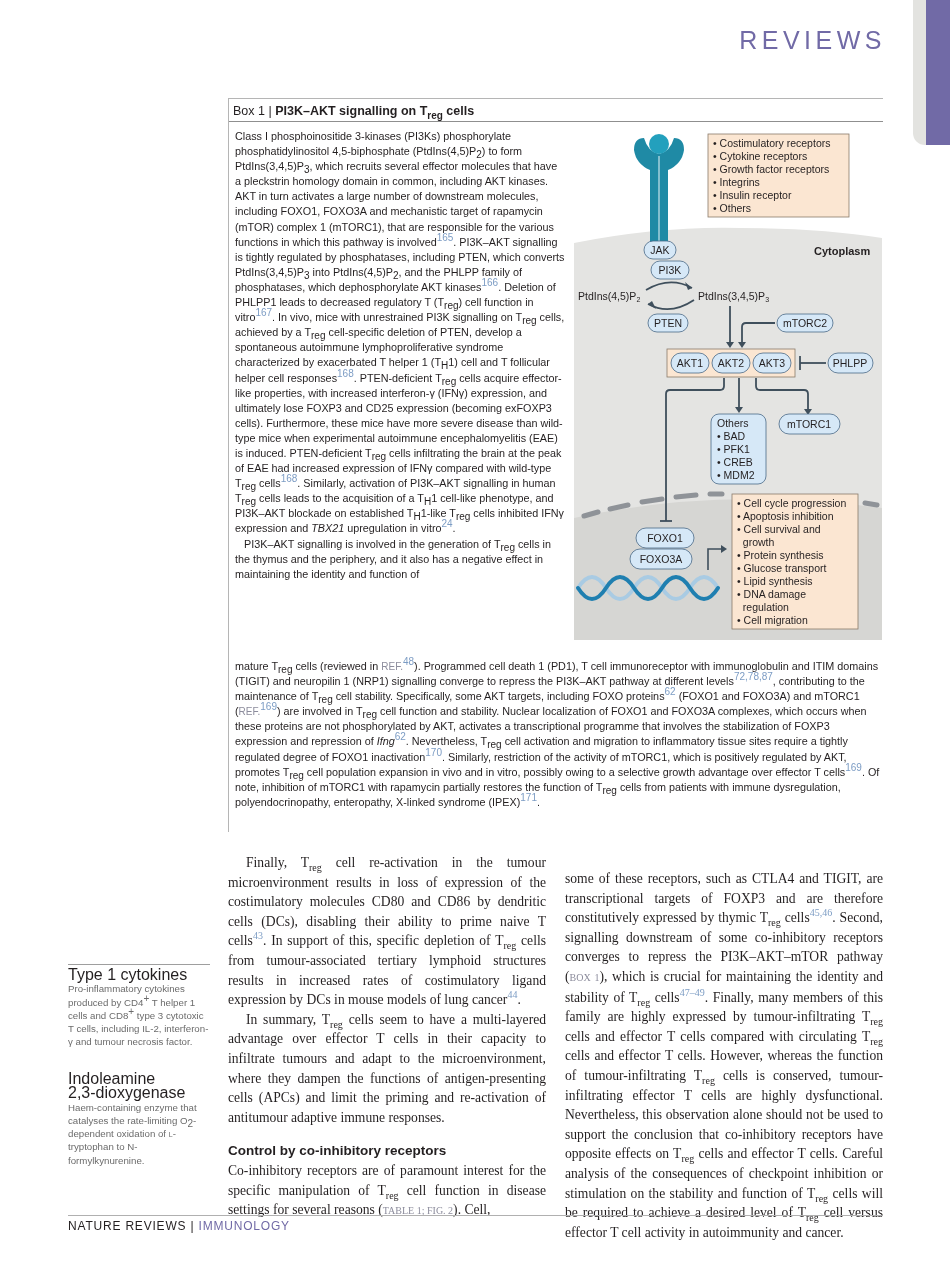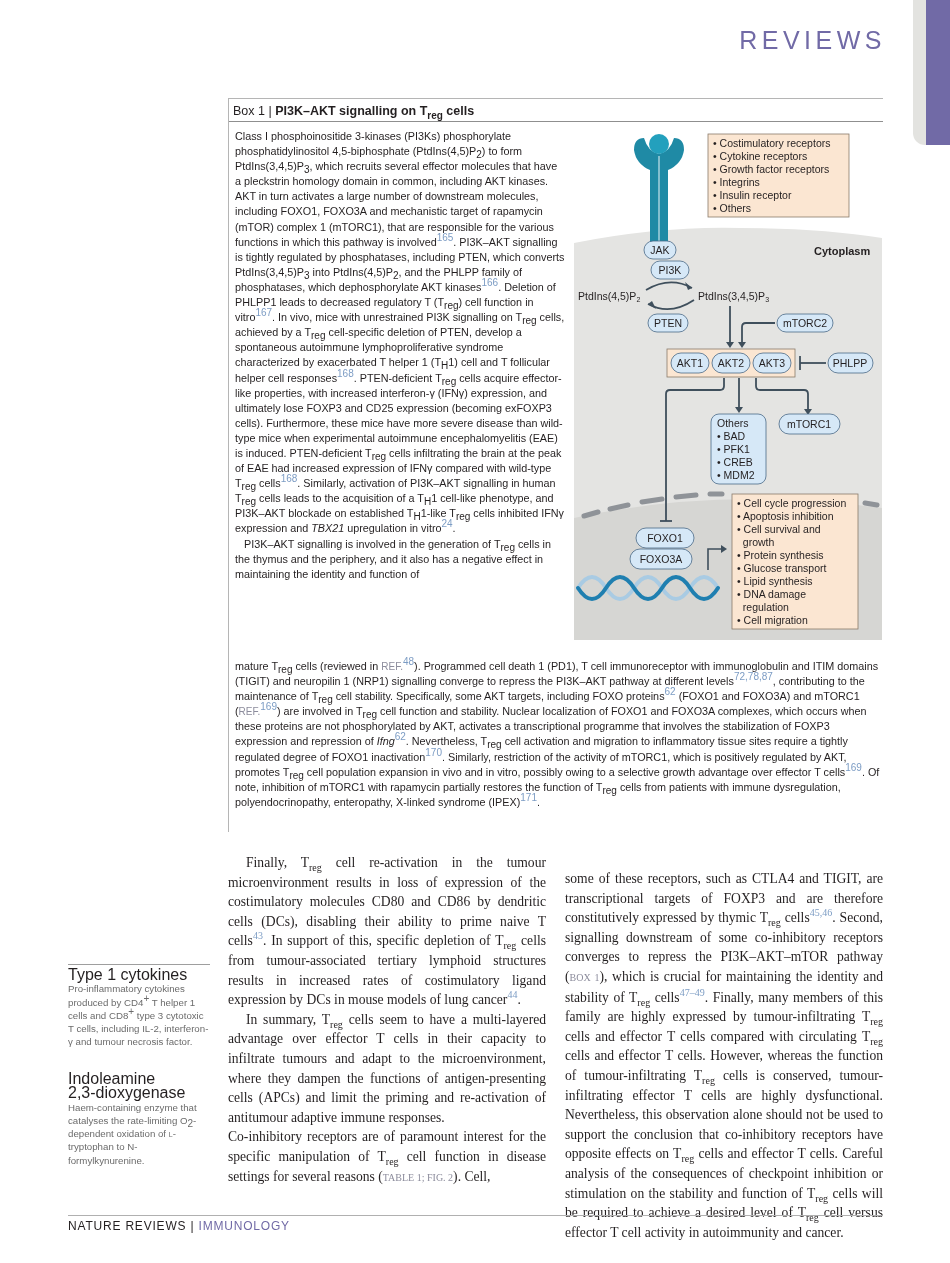--- a/index.html
+++ b/index.html
@@ -180,20 +180,21 @@
     <text x="167" y="470">• DNA damage</text>
     <text x="167" y="483" xml:space="preserve">  regulation</text>
     <text x="167" y="496">• Cell migration</text>
   </g>
 </svg>
 </div>
 
 <div class="main-col" style="left:228px; top:853px; width:318px;">
   <p class="indent"><span>Finally, T</span><sub>reg</sub><span> cell re-activation in the tumour microenvironment results in loss of expression of the costimulatory molecules CD80 and CD86 by dendritic cells (DCs), disabling their ability to prime naive T cells</span><sup class="ref">43</sup><span>. In support of this, specific depletion of T</span><sub>reg</sub><span> cells from tumour-associated tertiary lymphoid structures results in increased rates of costimulatory ligand expression by DCs in mouse models of lung cancer</span><sup class="ref">44</sup><span>.</span></p>
   <p class="indent"><span>In summary, T</span><sub>reg</sub><span> cells seem to have a multi-layered advantage over effector T cells in their capacity to infiltrate tumours and adapt to the microenvironment, where they dampen the functions of antigen-presenting cells (APCs) and limit the priming and re-activation of antitumour adaptive immune responses.</span></p>
+  <p class="heading">Control by co-inhibitory receptors</p>
   <p><span>Co-inhibitory receptors are of paramount interest for the specific manipulation of T</span><sub>reg</sub><span> cell function in disease settings for several reasons (</span><span class="sc">TABLE 1</span><span class="sc">; </span><span class="sc">FIG. 2</span><span>). Cell,</span></p>
 </div>
 
 <div class="main-col" style="left:565px; top:853px; width:318px;margin-top:16px;">
   <p><span>some of these receptors, such as CTLA4 and TIGIT, are transcriptional targets of FOXP3 and are therefore constitutively expressed by thymic T</span><sub>reg</sub><span> cells</span><sup class="ref">45,46</sup><span>. Second, signalling downstream of some co-inhibitory receptors converges to repress the PI3K–AKT–mTOR pathway (</span><span class="sc">BOX 1</span><span>), which is crucial for maintaining the identity and stability of T</span><sub>reg</sub><span> cells</span><sup class="ref">47–49</sup><span>. Finally, many members of this family are highly expressed by tumour-infiltrating T</span><sub>reg</sub><span> cells and effector T cells compared with circulating T</span><sub>reg</sub><span> cells and effector T cells. However, whereas the function of tumour-infiltrating T</span><sub>reg</sub><span> cells is conserved, tumour-infiltrating effector T cells are highly dysfunctional. Nevertheless, this observation alone should not be used to support the conclusion that co-inhibitory receptors have opposite effects on T</span><sub>reg</sub><span> cells and effector T cells. Careful analysis of the consequences of checkpoint inhibition or stimulation on the stability and function of T</span><sub>reg</sub><span> cells will be required to achieve a desired level of T</span><sub>reg</sub><span> cell versus effector T cell activity in autoimmunity and cancer.</span></p>
 </div>
 
 <div class="gloss-rule"></div>
 <div class="gloss" style="top:968px;">
   <div class="term">Type 1 cytokines</div>

